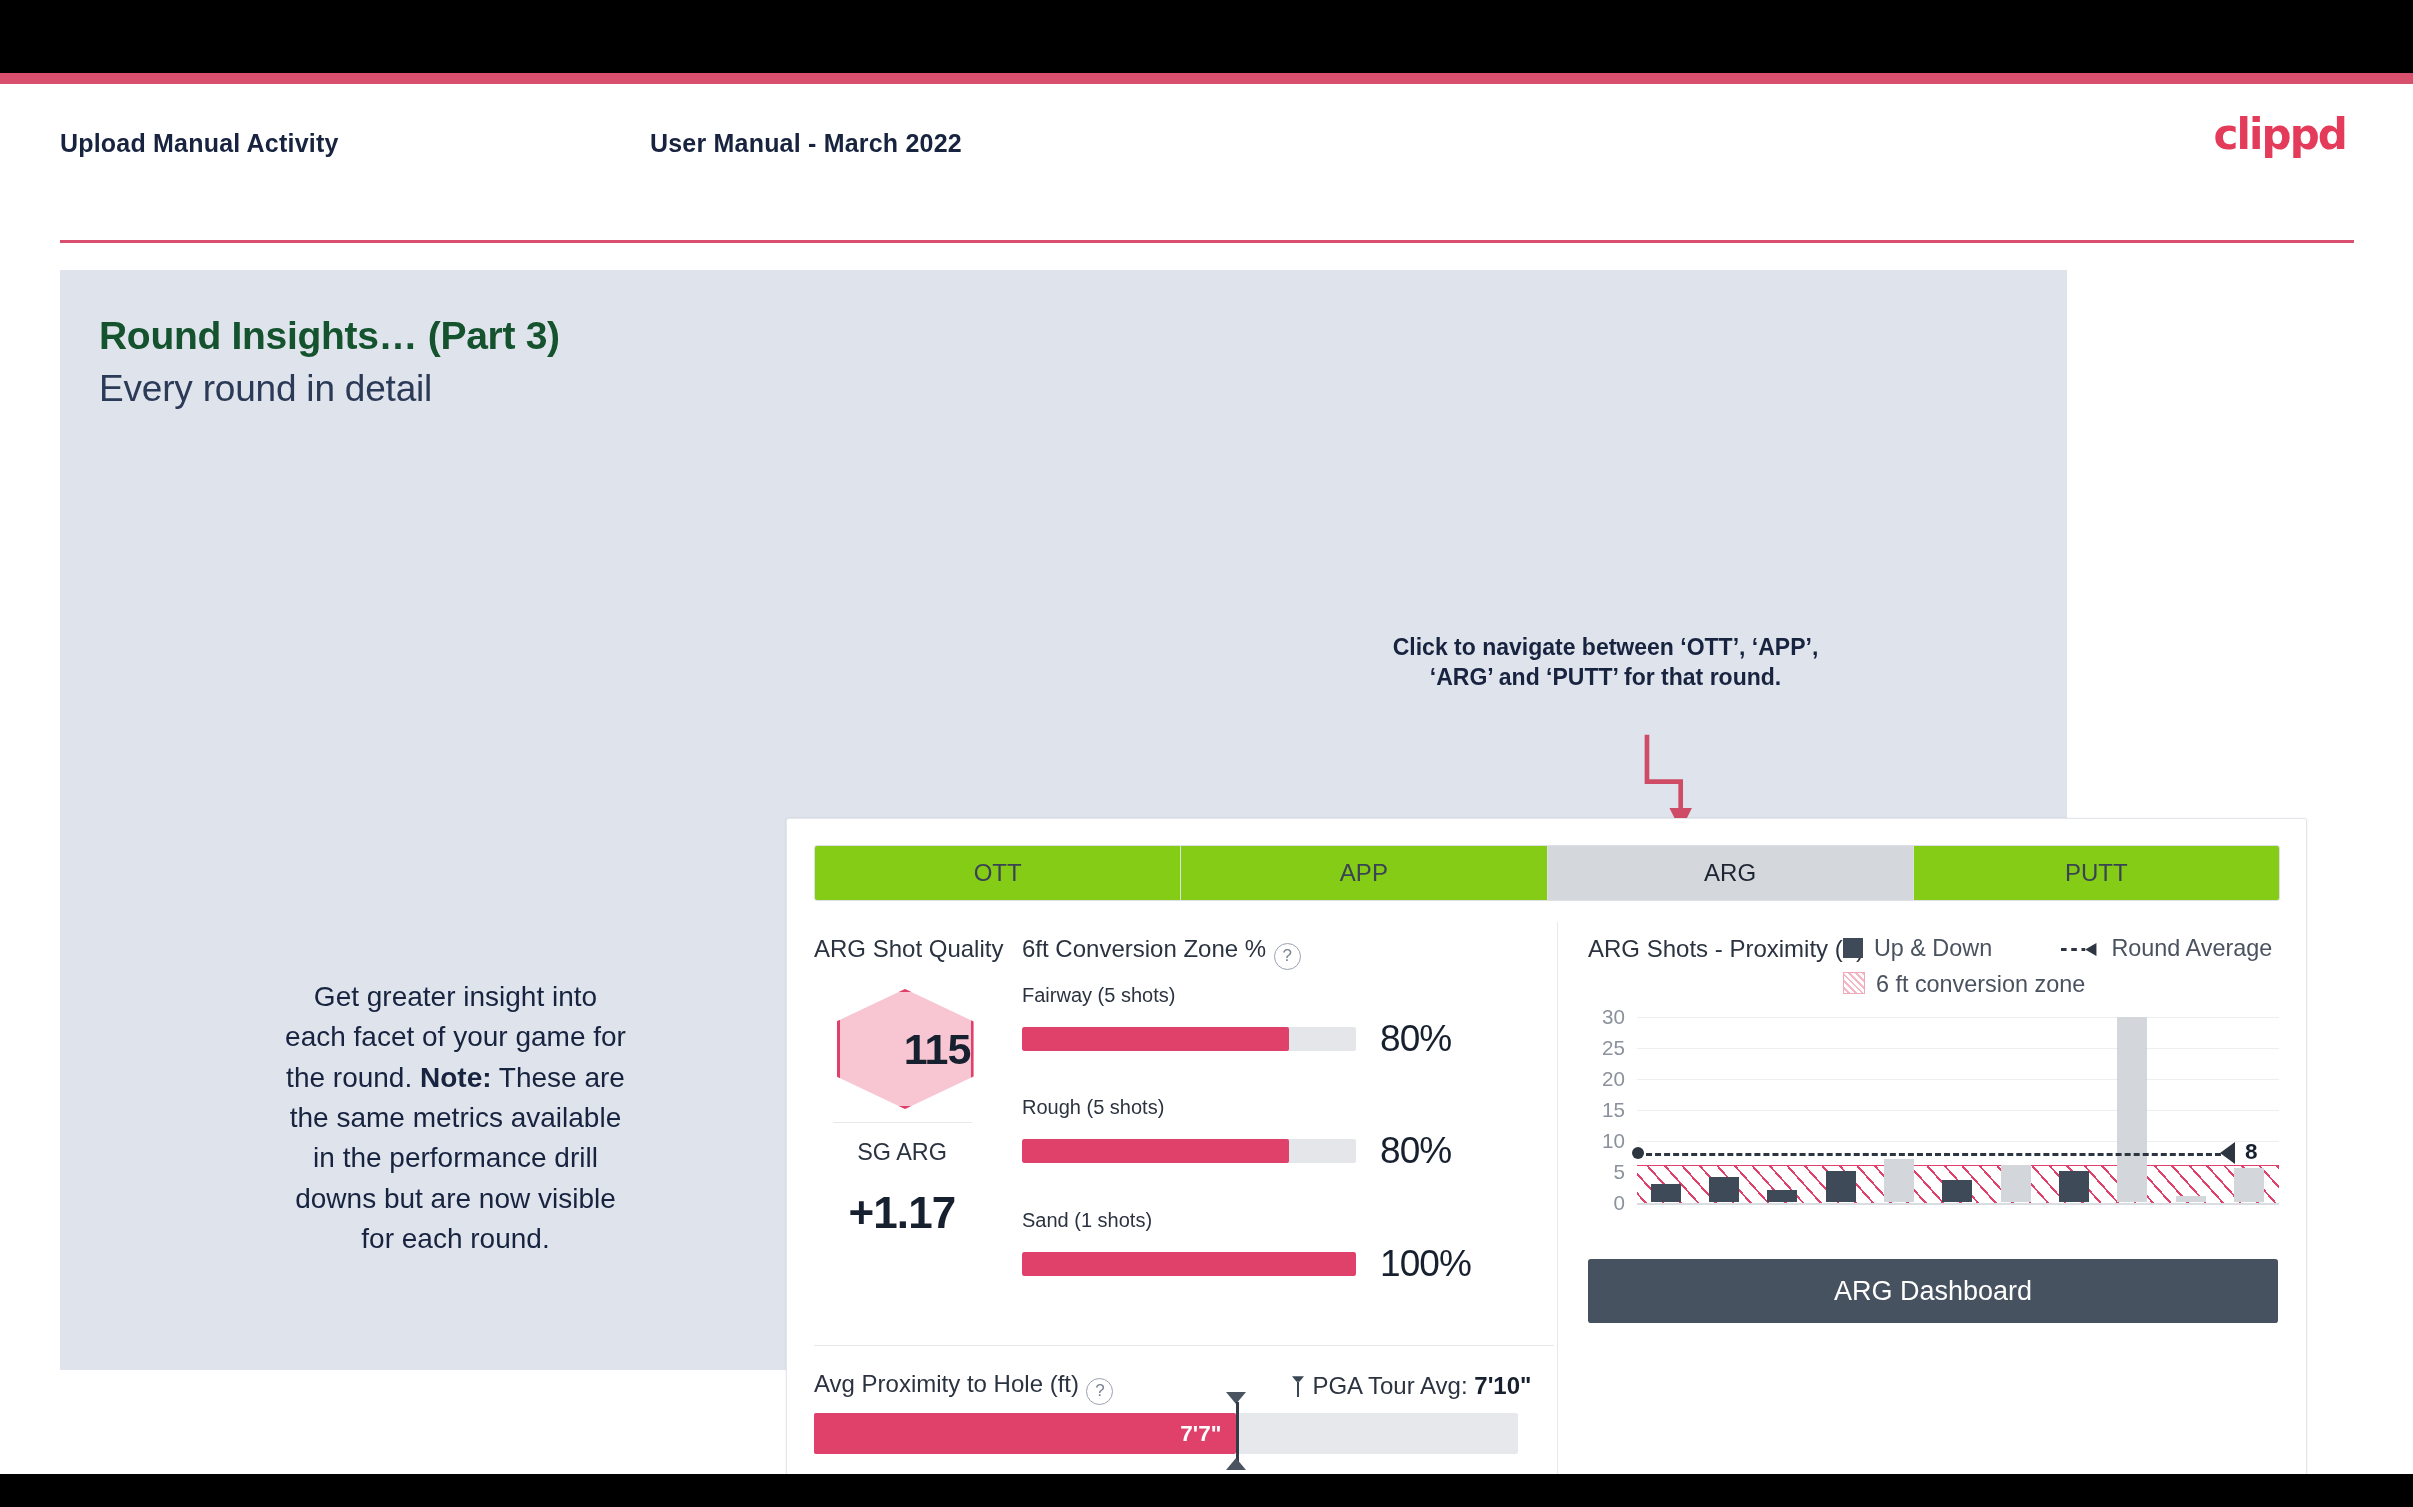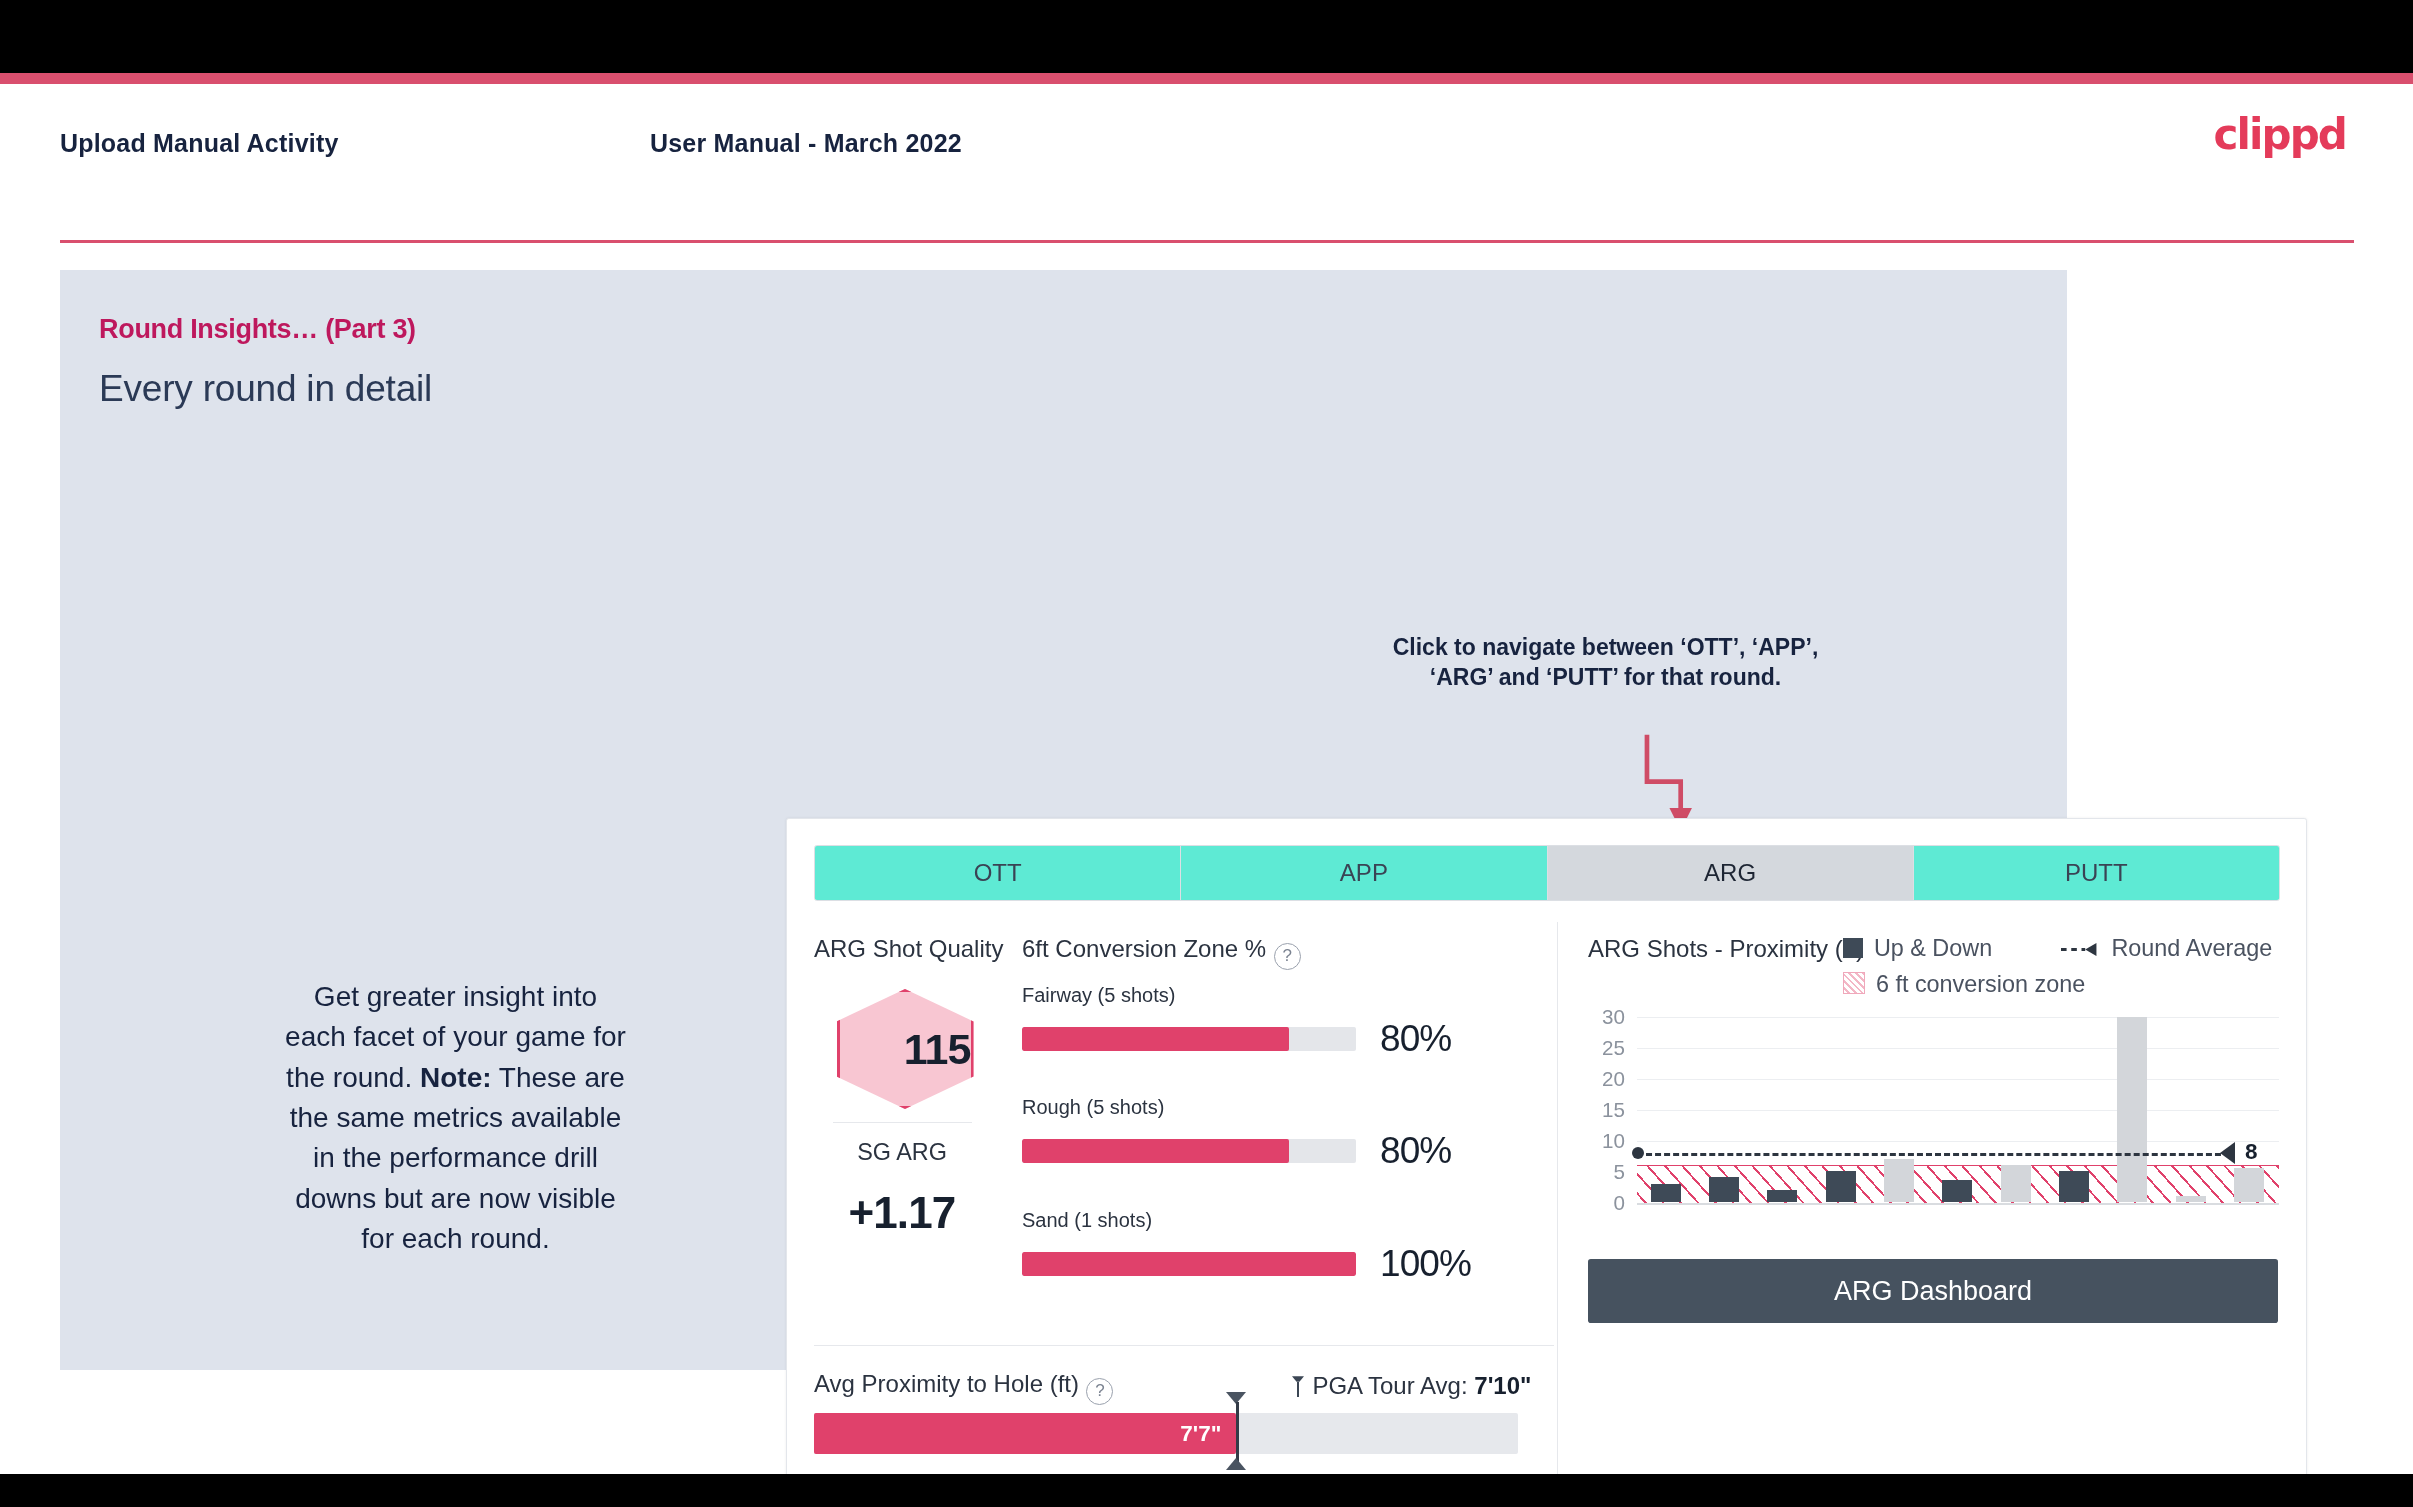--- a/index.html
+++ b/index.html
@@ -16,39 +16,39 @@
 
   
   .header{position:absolute;left:0;top:84px;width:2413px;height:155px;background:#fff;}
   .hdr-left{position:absolute;left:60px;top:45px;font-size:25px;font-weight:bold;color:#17233f;letter-spacing:0.2px;}
   .hdr-mid{position:absolute;left:650px;top:45px;font-size:25px;font-weight:bold;color:#17233f;letter-spacing:0.2px;}
   .logo{position:absolute;right:67px;top:26px;font-size:42px;font-weight:bold;color:#e43b5a;letter-spacing:-1.9px;font-family:"DejaVu Sans",sans-serif;}
   .hdr-divider{position:absolute;left:60px;top:240px;width:2294px;height:2.8px;background:#d94f6e;}
 
   
   .slide{position:absolute;left:60px;top:270px;width:2007px;height:1100px;background:#dee3ec;}
-  .deck-title{position:absolute;left:39px;top:44px;font-size:27px;font-weight:bold;color:#be185d;letter-spacing:-0.3px;}
+  .deck-title{position:absolute;left:39px;top:44px;font-size:39px;font-weight:bold;color:#14532d;letter-spacing:-0.3px;}
   .deck-sub{position:absolute;left:39px;top:98px;font-size:37px;color:#2b3a56;letter-spacing:-0.2px;}
 
   .callout{position:absolute;left:1241px;top:362px;width:609px;text-align:center;
            font-size:23px;font-weight:bold;color:#17233f;line-height:1.32;}
   .arrow-svg{position:absolute;left:1583px;top:463px;}
 
   .left-note{position:absolute;left:220px;top:707px;width:351px;text-align:center;
              font-size:28px;color:#17233f;line-height:1.44;}
   .left-note b{font-weight:bold;}
 
   
   .card{position:absolute;left:726px;top:548px;width:1519px;height:712px;background:#fff;
         border:0.9px solid #e3e6eb;border-radius:2.8px;box-shadow:0 0.9px 2.8px rgba(0,0,0,.08);}
 
   .tabs{position:absolute;left:27px;top:26px;width:1464px;height:54px;display:flex;
         border:0.9px solid #dcdfe4;border-radius:2.8px;overflow:hidden;background:#fff;}
   .tab{flex:1;display:flex;align-items:center;justify-content:center;
-       font-size:24px;color:#3a4354;border-right:0.9px solid #dcdfe4;background:#5eead4;}
+       font-size:24px;color:#3a4354;border-right:0.9px solid #dcdfe4;background:#84cc16;}
   .tab:last-child{border-right:none;}
   .tab.active{background:#d4d8dd;color:#1d2533;}
 
   .vdivider{position:absolute;left:770px;top:103px;width:0.9px;height:576px;background:#e6e8ec;}
 
   
   .lp{position:absolute;left:27px;top:103px;width:740px;height:576px;}
   .lp-h1{position:absolute;left:0;top:13px;font-size:24px;color:#2b3340;}
   .lp-h2{position:absolute;left:208px;top:13px;font-size:24px;color:#2b3340;}
   .qmark{display:inline-block;width:25px;height:25px;border:1.9px solid #9aa1ad;border-radius:50%;

